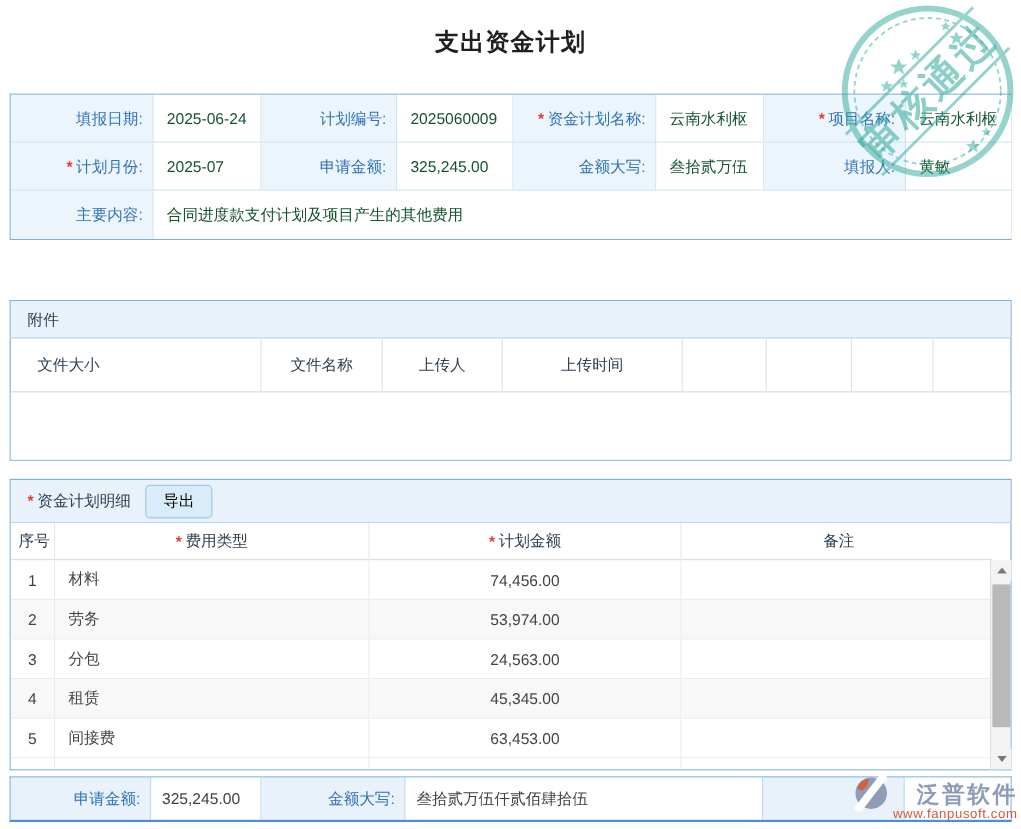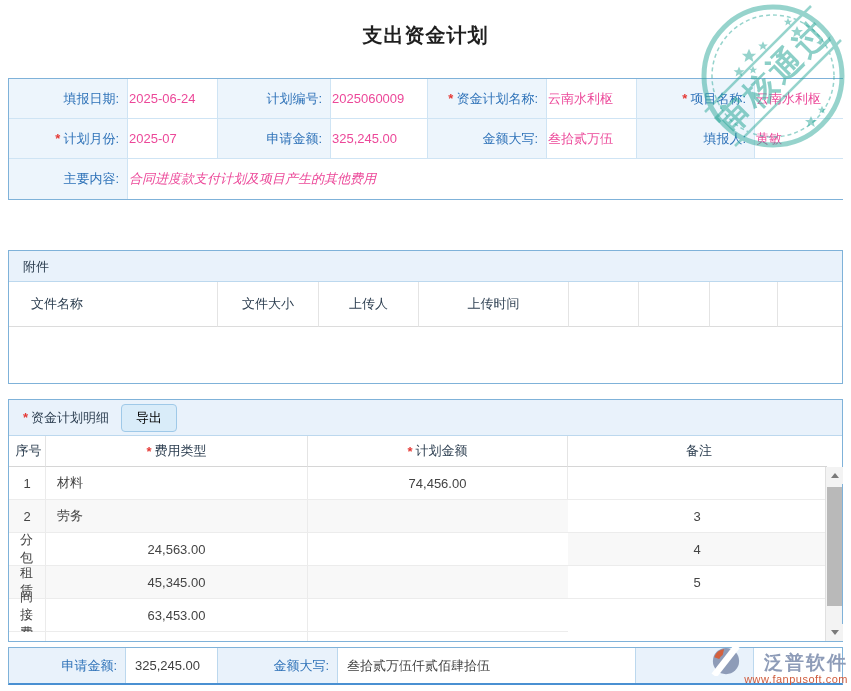--- a/index.html
+++ b/index.html
@@ -15,22 +15,22 @@
   .req { color:#e53935; font-size:13px; margin-right:3px; font-weight:bold; }
 
   
   #basic-panel { top:78px; }
   .bi-grid { display:grid; grid-template-columns:119px 90px 113px 97px 119px 90px 118px 88px; }
   .bi-grid .cell { height:40px; display:flex; align-items:center; font-size:13px;
     border-right:1px solid #cfe4f4; border-bottom:1px solid #cfe4f4; overflow:hidden; white-space:nowrap; }
   .bi-grid .cell.lastcol { border-right:none; }
   .bi-grid .cell.lastrow { border-bottom:none; }
   .cell.label { background:#edf5fc; color:#2e72b8; justify-content:flex-end; padding-right:8px; }
-  .cell.value { background:#fff; color:#ec4899; padding-left:1px; }
-  .cell.value.wide { grid-column:2 / span 7;font-style:italic; }
+  .cell.value { background:#fff; color:#14532d; padding-left:11px; }
+  .cell.value.wide { grid-column:2 / span 7; }
 
   
   #attach-panel { top:250px; height:134px; }
   .att-grid { display:grid; grid-template-columns:209px 101px 100px 150px 70px 71px 68px 64px; }
   .att-grid .hcell { height:45px; display:flex; align-items:center; justify-content:center;
     font-size:13px; color:#2c3e50; border-right:1px solid #e4e4e4; border-bottom:1px solid #dcdcdc; }
   .att-grid .hcell:first-child { justify-content:flex-start; padding-left:22px; }
   .att-grid .hcell.lastcol { border-right:none; }
   .att-body { height:56px; background:#fff; }
 
@@ -160,22 +160,22 @@
       </div>
     <div class="cell value wide lastcol lastrow">合同进度款支付计划及项目产生的其他费用</div>
   </div>
 </div>
 
 <div class="panel" id="attach-panel">
   <div class="panel-header">
     <span>附件</span>
   </div>
   <div class="att-grid">
+    <div class="hcell">文件大小</div>
     <div class="hcell">文件名称</div>
-    <div class="hcell">文件大小</div>
     <div class="hcell">上传人</div>
     <div class="hcell">上传时间</div>
     <div class="hcell"></div>
     <div class="hcell"></div>
     <div class="hcell"></div>
     <div class="hcell lastcol"></div>
   </div>
   <div class="att-body"></div>
 </div>
 
@@ -205,20 +205,21 @@
           <span>备注</span>
         </div>
 
       <div class="dcell seq">1</div>
       <div class="dcell type">材料</div>
       <div class="dcell amt">74,456.00</div>
       <div class="dcell lastcol"></div>
 
       <div class="dcell seq alt">2</div>
       <div class="dcell type alt">劳务</div>
+      <div class="dcell amt alt">53,974.00</div>
       <div class="dcell lastcol alt"></div>
 
       <div class="dcell seq">3</div>
       <div class="dcell type">分包</div>
       <div class="dcell amt">24,563.00</div>
       <div class="dcell lastcol"></div>
 
       <div class="dcell seq alt">4</div>
       <div class="dcell type alt">租赁</div>
       <div class="dcell amt alt">45,345.00</div>

